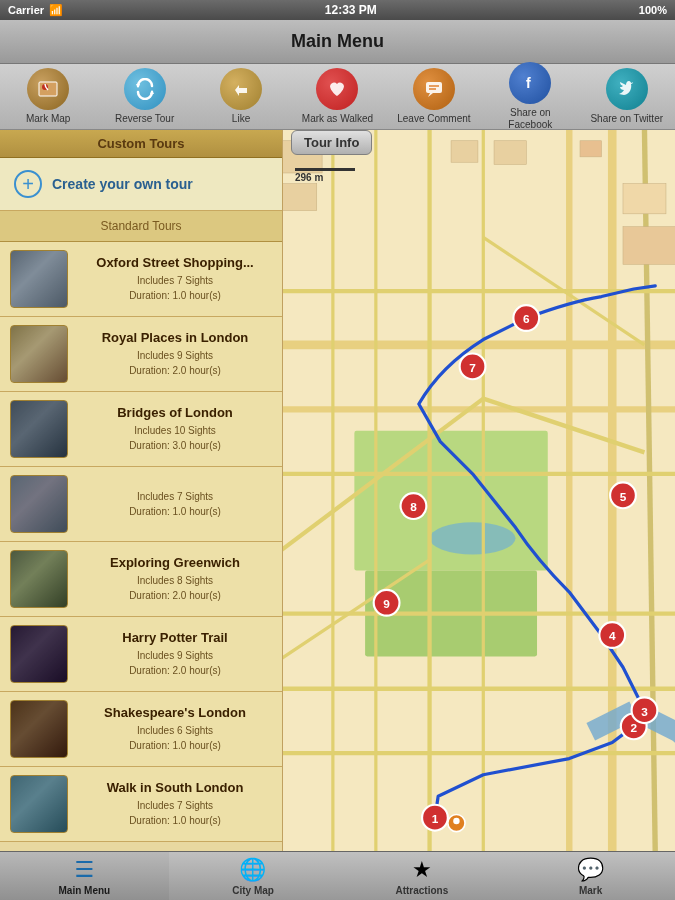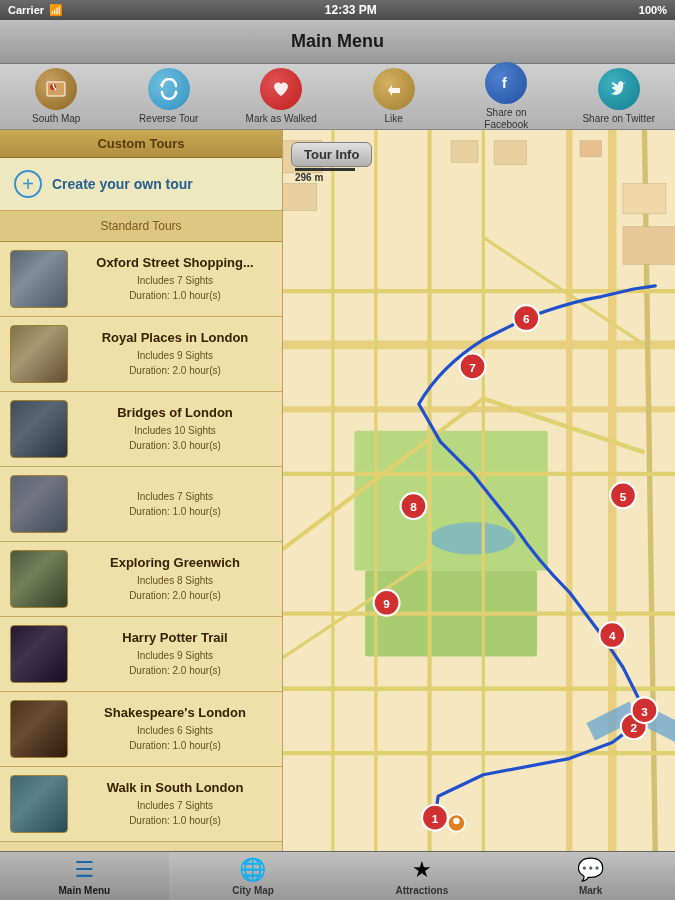--- a/index.html
+++ b/index.html
@@ -102,21 +102,21 @@
     .thumb-greenwich { background: linear-gradient(135deg, #607050 0%, #90a070 40%, #405030 100%); }
     .thumb-potter { background: linear-gradient(135deg, #302040 0%, #504060 40%, #201030 100%); }
     .thumb-shakespeare { background: linear-gradient(135deg, #604020 0%, #806040 40%, #402010 100%); }
     .thumb-southlondon { background: linear-gradient(135deg, #508090 0%, #70a0b0 40%, #306070 100%); }
 
     
     #map-panel {
       flex: 1; height: 100%; position: relative; background: #f5e8c0; overflow: hidden;
     }
     .tour-info-btn {
-      position: absolute; top: 12px; left: 8px; z-index: 10;
+      position: absolute; top: 0; left: 8px; z-index: 10;
       background: linear-gradient(to bottom, #e0e0e0, #b0b0b0);
       border: 1px solid #808080; border-radius: 6px;
       padding: 4px 12px; font-size: 13px; font-weight: 600; color: #333;
       cursor: pointer;
     }
     .map-scale {
       position: absolute; top: 38px; left: 12px; z-index: 10;
       display: flex; flex-direction: column; align-items: flex-start;
     }
     .scale-bar { width: 60px; height: 3px; background: #333; border: 1px solid #333; }
@@ -158,49 +158,61 @@
 
 <div id="toolbar">
   <div class="toolbar-item">
     <div class="icon-circle icon-brown">
       <svg width="24" height="24" viewBox="0 0 24 24" fill="none">
         <rect x="3" y="5" width="18" height="14" rx="1" fill="#d4a060" stroke="#fff" stroke-width="1"></rect>
         <circle cx="9" cy="10" r="3" fill="#c03020"></circle>
         <path d="M9 7 Q9 10 12 13" stroke="#fff" stroke-width="1.5" fill="none"></path>
       </svg>
     </div>
-    <span class="icon-label">South Map</span>
+    <span class="icon-label">Mark Map</span>
   </div>
   <div class="toolbar-item">
     <div class="icon-circle icon-blue-light">
       <svg width="22" height="22" viewBox="0 0 22 22" fill="none">
         <path d="M4 8 A7 7 0 0 1 18 8" stroke="white" stroke-width="2.5" fill="none" stroke-linecap="round"></path>
         <path d="M4 14 A7 7 0 0 0 18 14" stroke="white" stroke-width="2.5" fill="none" stroke-linecap="round"></path>
         <polygon points="2,6 6,6 4,10" fill="white"></polygon>
         <polygon points="20,16 16,16 18,12" fill="white"></polygon>
       </svg>
     </div>
     <span class="icon-label">Reverse Tour</span>
   </div>
   <div class="toolbar-item">
+    <div class="icon-circle icon-tan">
+      <svg width="22" height="22" viewBox="0 0 22 22" fill="none">
+        <path d="M5 12 L9 7 L9 10 L17 10 L17 15 L9 15 L9 18 Z" fill="white" opacity="0.9"></path>
+      </svg>
+    </div>
+    <span class="icon-label">Like</span>
+  </div>
+  <div class="toolbar-item">
     <div class="icon-circle icon-red">
       <svg width="22" height="22" viewBox="0 0 22 22" fill="none">
         <path d="M11 18 C11 18 4 13 4 8 A4 4 0 0 1 11 6 A4 4 0 0 1 18 8 C18 13 11 18 11 18Z" fill="white" opacity="0.9"></path>
       </svg>
     </div>
     <span class="icon-label">Mark as
 Walked</span>
   </div>
   <div class="toolbar-item">
-    <div class="icon-circle icon-tan">
-      <svg width="22" height="22" viewBox="0 0 22 22" fill="none">
-        <path d="M5 12 L9 7 L9 10 L17 10 L17 15 L9 15 L9 18 Z" fill="white" opacity="0.9"></path>
-      </svg>
-    </div>
-    <span class="icon-label">Like</span>
+    <div class="icon-circle icon-orange">
+      <svg width="22" height="22" viewBox="0 0 22 22" fill="none">
+        <rect x="3" y="4" width="16" height="11" rx="2" fill="white" opacity="0.9"></rect>
+        <polygon points="7,15 5,19 10,15" fill="white" opacity="0.9"></polygon>
+        <line x1="6" y1="8" x2="16" y2="8" stroke="#e08030" stroke-width="1.5"></line>
+        <line x1="6" y1="11" x2="13" y2="11" stroke="#e08030" stroke-width="1.5"></line>
+      </svg>
+    </div>
+    <span class="icon-label">Leave
+Comment</span>
   </div>
   <div class="toolbar-item">
     <div class="icon-circle icon-fb">
       <svg width="22" height="22" viewBox="0 0 22 22" fill="none">
         <text x="7" y="16" font-size="14" font-weight="bold" fill="white">f</text>
       </svg>
     </div>
     <span class="icon-label">Share on
 Facebook</span>
   </div>

